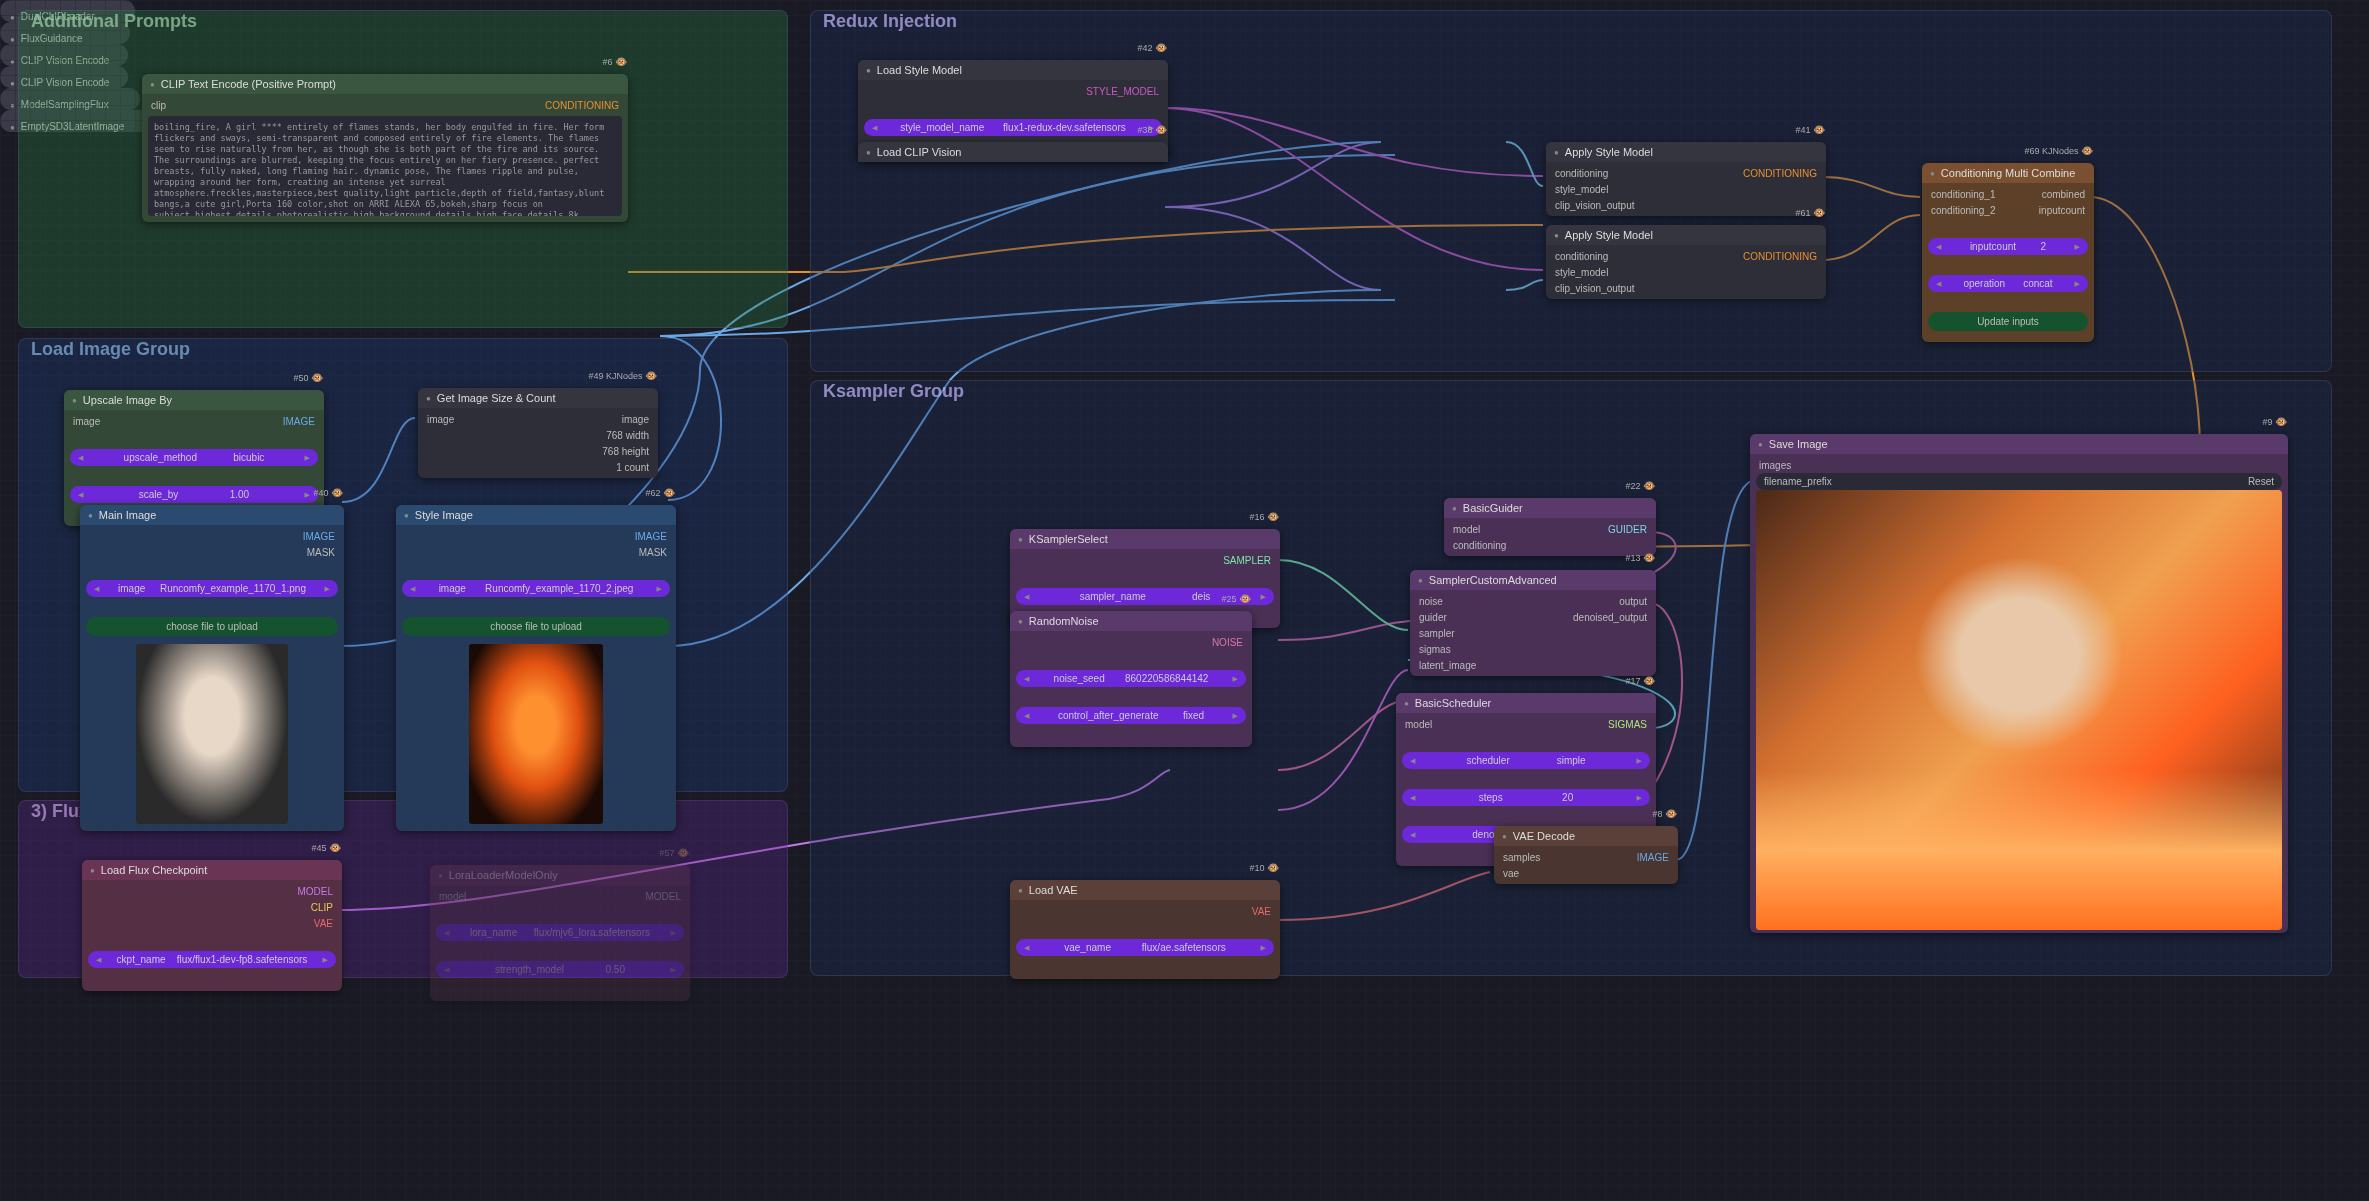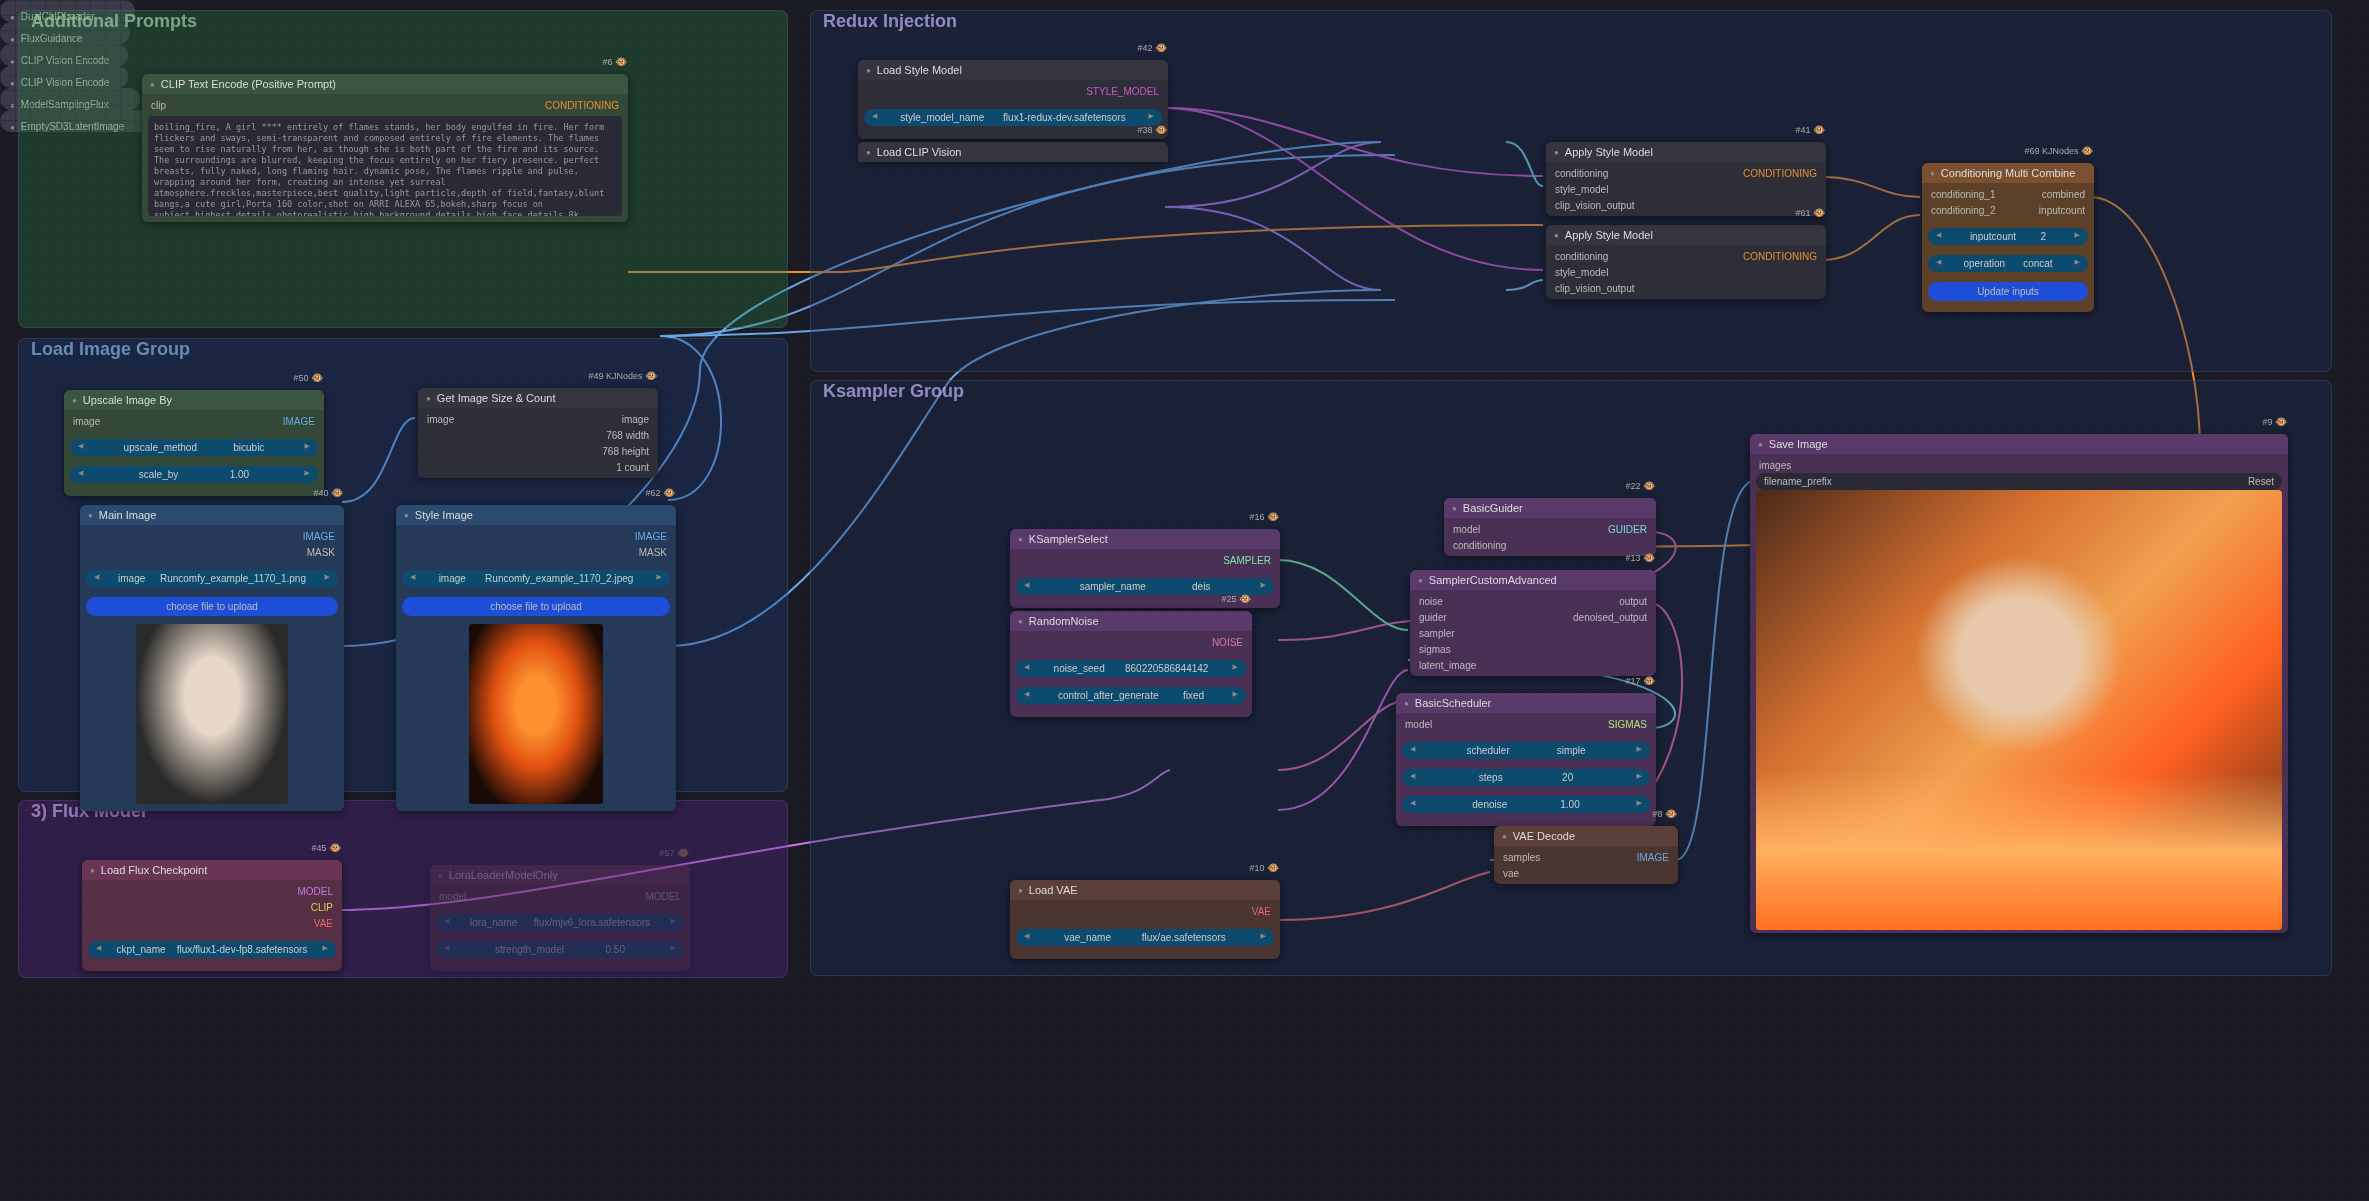--- a/index.html
+++ b/index.html
@@ -17,24 +17,24 @@
 .g-navy .group-title{color:#c4b5fd}
 .node{position:absolute;border-radius:6px;background:#3a3a48;box-shadow:0 2px 8px rgba(0,0,0,0.5);font-size:10.5px}
 .node-title{padding:4px 8px;border-radius:6px 6px 0 0;color:#ddd;font-size:11px;display:flex;align-items:center;gap:6px}
 .node-title::before{content:"●";font-size:8px;color:#888}
 .node-body{padding:3px 6px}
 .node-tag{position:absolute;top:-18px;right:0;font-size:9px;color:#aaa;display:flex;align-items:center;gap:3px}
 .node-tag::after{content:"🐵";font-size:10px}
 .row{display:flex;align-items:center;justify-content:space-between;padding:2px 3px;min-height:16px}
 .row-label{color:#bbb;font-size:10px}
 .row-value{color:#bbb;font-size:10px}
-.widget{background:#0c4a6e;border-radius:10px;padding:3px 8px;margin:10px 0;display:flex;justify-content:space-between;font-size:10px}
+.widget{background:#6d28d9;border-radius:10px;padding:3px 8px;margin:20px 0;display:flex;justify-content:space-between;align-items:center;font-size:10px}
 .widget::before{content:"◀";font-size:7px;color:#888;margin-right:4px}
 .widget::after{content:"▶";font-size:7px;color:#888;margin-left:4px}
-.btn{background:#1d4ed8;border-radius:10px;padding:4px 8px;text-align:center;font-size:10px;color:#bbb;margin:8px 0}
+.btn{background:#14532d;border-radius:10px;padding:4px 8px;text-align:center;font-size:10px;color:#bbb;margin:8px 0}
 .textarea{background:#2a2a36;border-radius:4px;padding:6px;font-family:monospace;font-size:8.5px;color:#999;line-height:1.3;margin:3px 0;word-wrap:break-word}
 .n-green .node-title{background:#3a5540}
 .n-green{background:#344838}
 .n-blue .node-title{background:#2a4a70}
 .n-blue{background:#253a58}
 .n-dark .node-title{background:#353540}
 .n-dark{background:#2e2e38}
 .n-purple .node-title{background:#5a3a6a}
 .n-purple{background:#4a3055}
 .n-brown .node-title{background:#5a4038}

